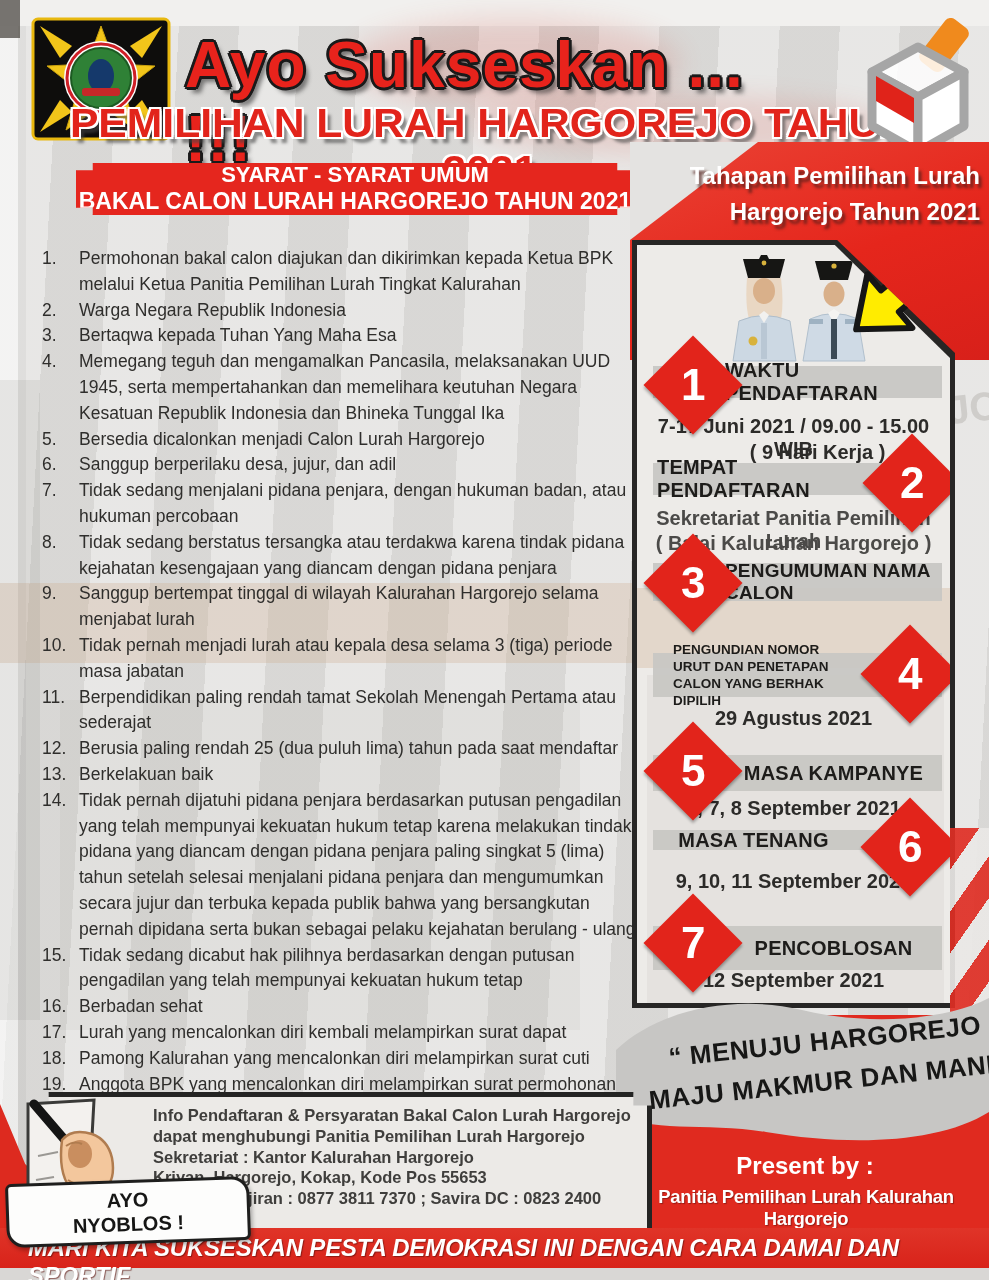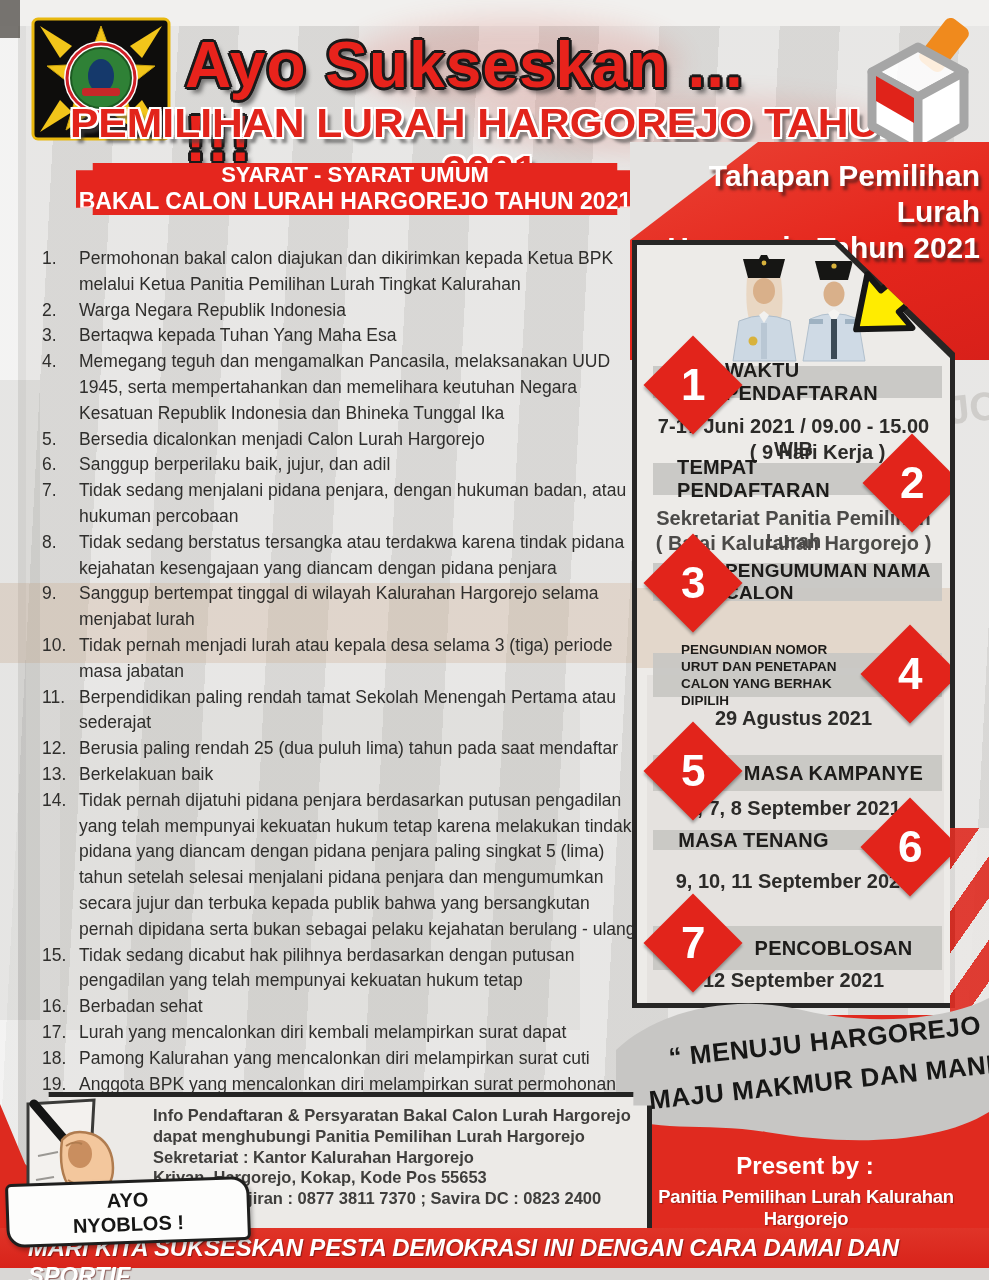--- a/index.html
+++ b/index.html
@@ -59,43 +59,43 @@
   }
   .req-list li{position:relative;padding-left:37px;counter-increment:req;}
   .req-list li::before{content:counter(req) ".";position:absolute;left:0;top:0;}
   
   .red-header-block{position:absolute;left:630px;top:142px;width:359px;height:218px;background:#e8392b;
     background:linear-gradient(160deg,#ea4335 0%,#e5261c 55%,#d8201a 100%);}
   .red-header-cut{position:absolute;left:630px;top:142px;width:0;height:0;
     border-top:98px solid #e4e3e1;border-right:128px solid transparent;}
   .tahapan-title{
     position:absolute;left:650px;top:158px;width:330px;text-align:right;
-    color:#fff;font-weight:bold;font-size:30px;line-height:36px;
+    color:#fff;font-weight:bold;font-size:24px;line-height:36px;
     text-shadow:3px 4px 3px rgba(80,30,25,.75);
   }
   .red-bottom-block{position:absolute;left:622px;top:1015px;width:367px;height:252px;background:#e02a1f;border-top-left-radius:150px 90px;}
   
   .stage-panel{position:absolute;left:632px;top:240px;width:323px;height:768px;
     background:#272625;
     clip-path:polygon(0 0,63.5% 0,100% 14.7%,100% 100%,0 100%);}
   .stage-panel-inner{position:absolute;left:5px;top:5px;right:5px;bottom:5px;
     background:#edebe8;
     clip-path:polygon(0 0,63.2% 0,100% 14.9%,100% 100%,0 100%);}
   .panel-tan-band{position:absolute;left:0;top:343px;width:100%;height:80px;background:rgba(206,170,136,.30);}
   .panel-photo-hint{position:absolute;left:10px;top:430px;width:95%;height:330px;background:rgba(125,120,115,.07);}
   .officials{position:absolute;left:72px;top:8px;width:180px;height:114px;}
   .big-arrow{position:absolute;left:200px;top:-12px;width:155px;height:115px;z-index:5;}
   .bar{position:absolute;left:16px;right:8px;height:32px;background:rgba(200,199,196,.94);
     display:flex;align-items:center;justify-content:center;
     font-weight:bold;font-size:20px;color:#1d1c1a;letter-spacing:.2px;z-index:2;}
   .bar.pad-l{padding-left:72px;}
   .bar.pad-r{padding-right:88px;}
-  .bar.left-align{justify-content:flex-start;padding-left:24px;}
+  .bar.left-align{justify-content:flex-start;padding-left:4px;}
   .bar.two-line{flex-direction:column;align-items:flex-start;justify-content:center;
-    font-size:13.5px;line-height:17px;letter-spacing:0;padding-left:28px;padding-right:92px;
+    font-size:13.5px;line-height:17px;letter-spacing:0;padding-left:20px;padding-right:92px;
     transform:scaleX(1.0);}
   .diamond{position:absolute;width:70px;height:70px;background:#e2241b;transform:rotate(45deg);
     display:flex;align-items:center;justify-content:center;z-index:3;
     box-shadow:2px 2px 3px rgba(0,0,0,.3);}
   .diamond span{transform:rotate(-45deg);color:#fff;font-weight:800;font-size:44px;line-height:1;}
   .stage-date{position:absolute;left:0;width:100%;text-align:center;font-weight:bold;
     font-size:20px;color:#2c2b29;z-index:2;}
   .stage-det{position:absolute;left:0;width:100%;text-align:center;font-weight:bold;
     font-size:20px;color:#4b4a48;z-index:2;}
   
@@ -179,21 +179,21 @@
     <div class="l1">SYARAT - SYARAT UMUM</div>
     <div class="l2">BAKAL CALON LURAH HARGOREJO TAHUN 2021</div>
   </div>
 
   <ol class="req-list">
     <li>Permohonan bakal calon diajukan dan dikirimkan kepada Ketua BPK melalui Ketua Panitia Pemilihan Lurah Tingkat Kalurahan</li>
     <li>Warga Negara Republik Indonesia</li>
     <li>Bertaqwa kepada Tuhan Yang Maha Esa</li>
     <li>Memegang teguh dan mengamalkan Pancasila, melaksanakan UUD 1945, serta mempertahankan dan memelihara keutuhan Negara Kesatuan Republik Indonesia dan Bhineka Tunggal Ika</li>
     <li>Bersedia dicalonkan menjadi Calon Lurah Hargorejo</li>
-    <li>Sanggup berperilaku baik, jujur, dan adil</li>
+    <li>Sanggup berperilaku desa, jujur, dan adil</li>
     <li>Tidak sedang menjalani pidana penjara, dengan hukuman badan, atau hukuman percobaan</li>
     <li>Tidak sedang berstatus tersangka atau terdakwa karena tindak pidana kejahatan kesengajaan yang diancam dengan pidana penjara</li>
     <li>Sanggup bertempat tinggal di wilayah Kalurahan Hargorejo selama menjabat lurah</li>
     <li>Tidak pernah menjadi lurah atau kepala desa selama 3 (tiga) periode masa jabatan</li>
     <li>Berpendidikan paling rendah tamat Sekolah Menengah Pertama atau sederajat</li>
     <li>Berusia paling rendah 25 (dua puluh lima) tahun pada saat mendaftar</li>
     <li>Berkelakuan baik</li>
     <li>Tidak pernah dijatuhi pidana penjara berdasarkan putusan pengadilan yang telah mempunyai kekuatan hukum tetap karena melakukan tindak pidana yang diancam dengan pidana penjara paling singkat 5 (lima) tahun setelah selesai menjalani pidana penjara dan mengumumkan secara jujur dan terbuka kepada publik bahwa yang bersangkutan pernah dipidana serta bukan sebagai pelaku kejahatan berulang - ulang.</li>
     <li>Tidak sedang dicabut hak pilihnya berdasarkan dengan putusan pengadilan yang telah mempunyai kekuatan hukum tetap</li>
     <li>Berbadan sehat</li>

